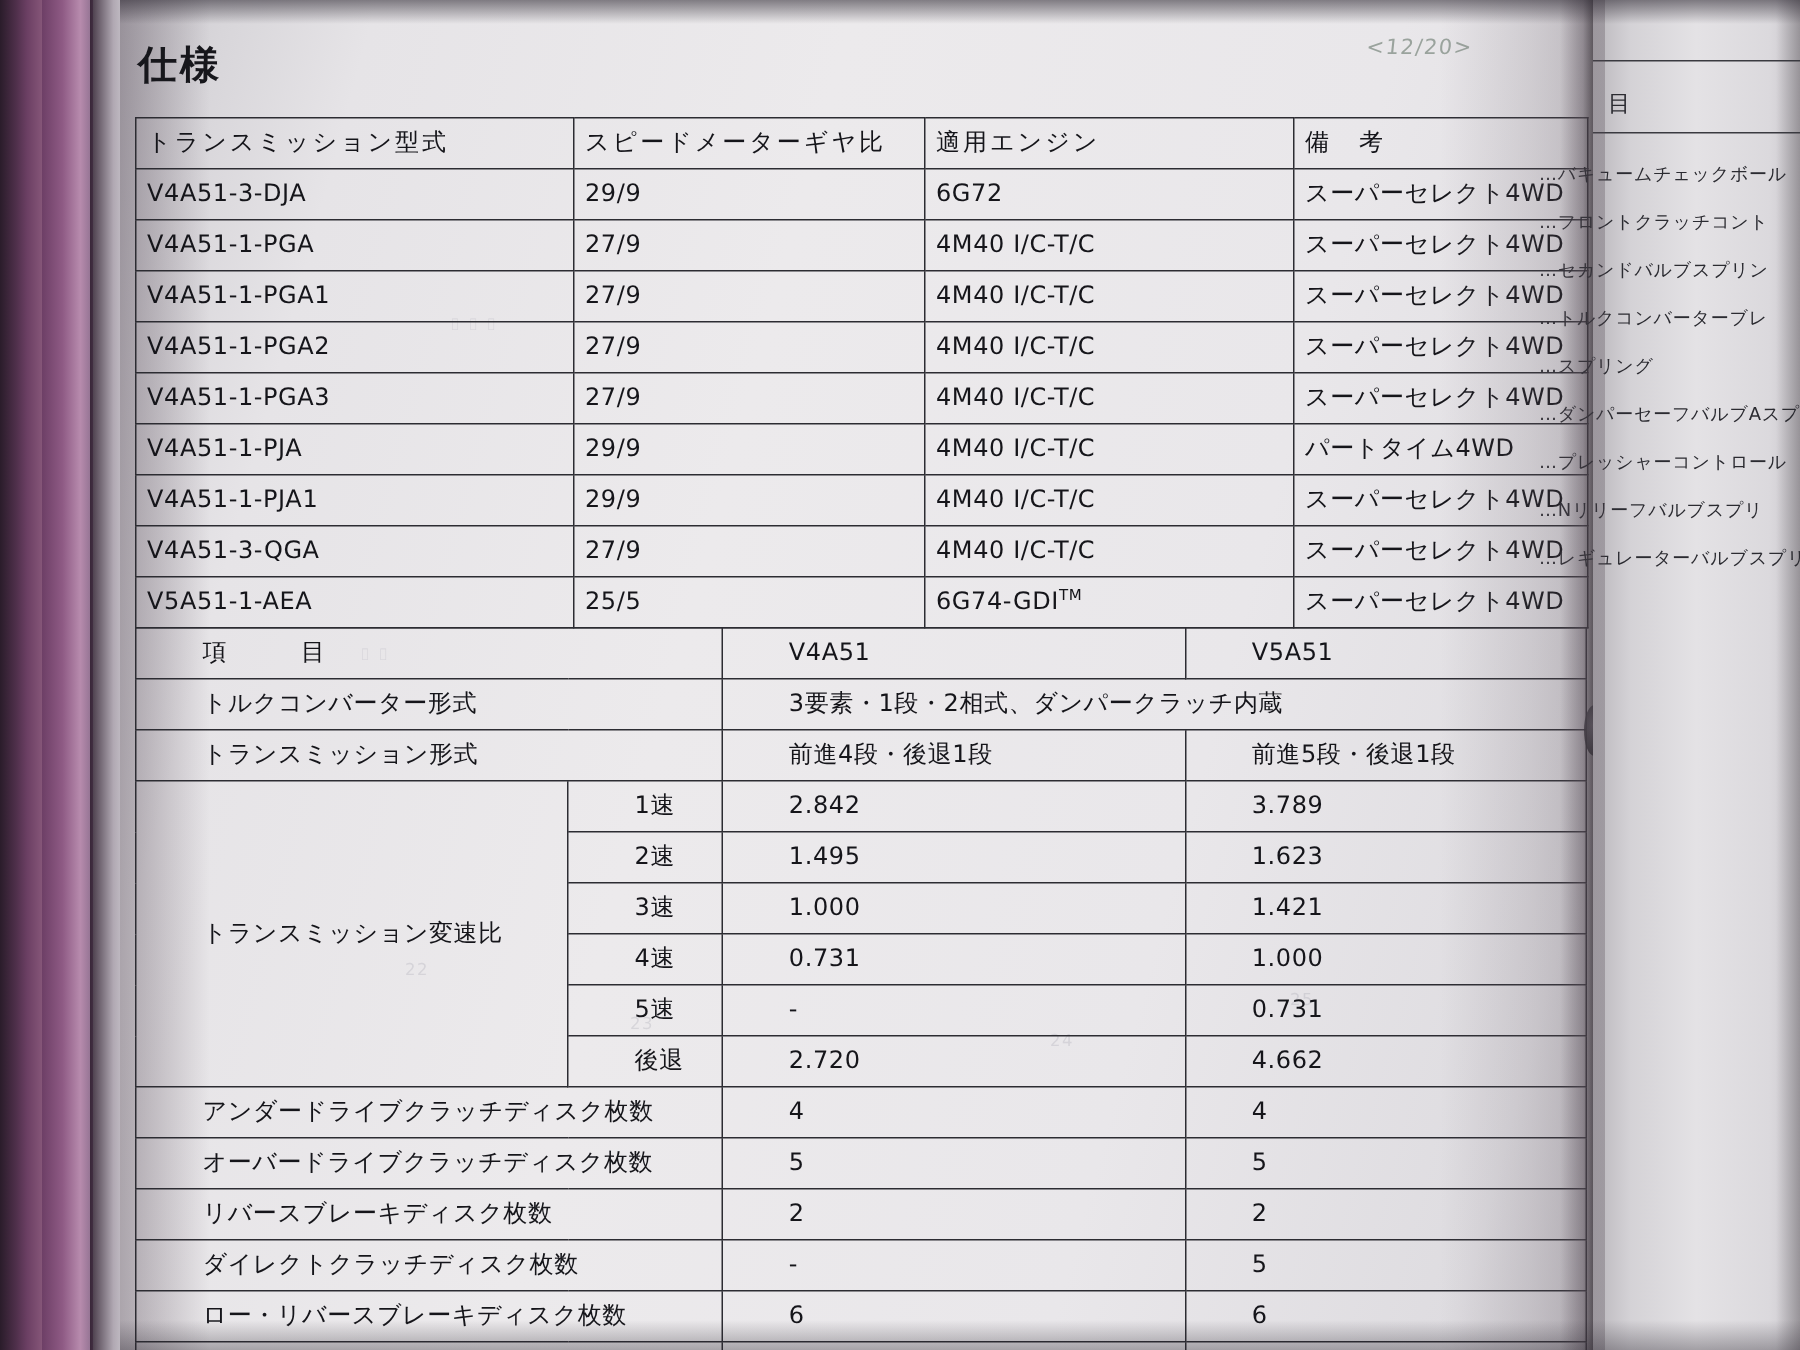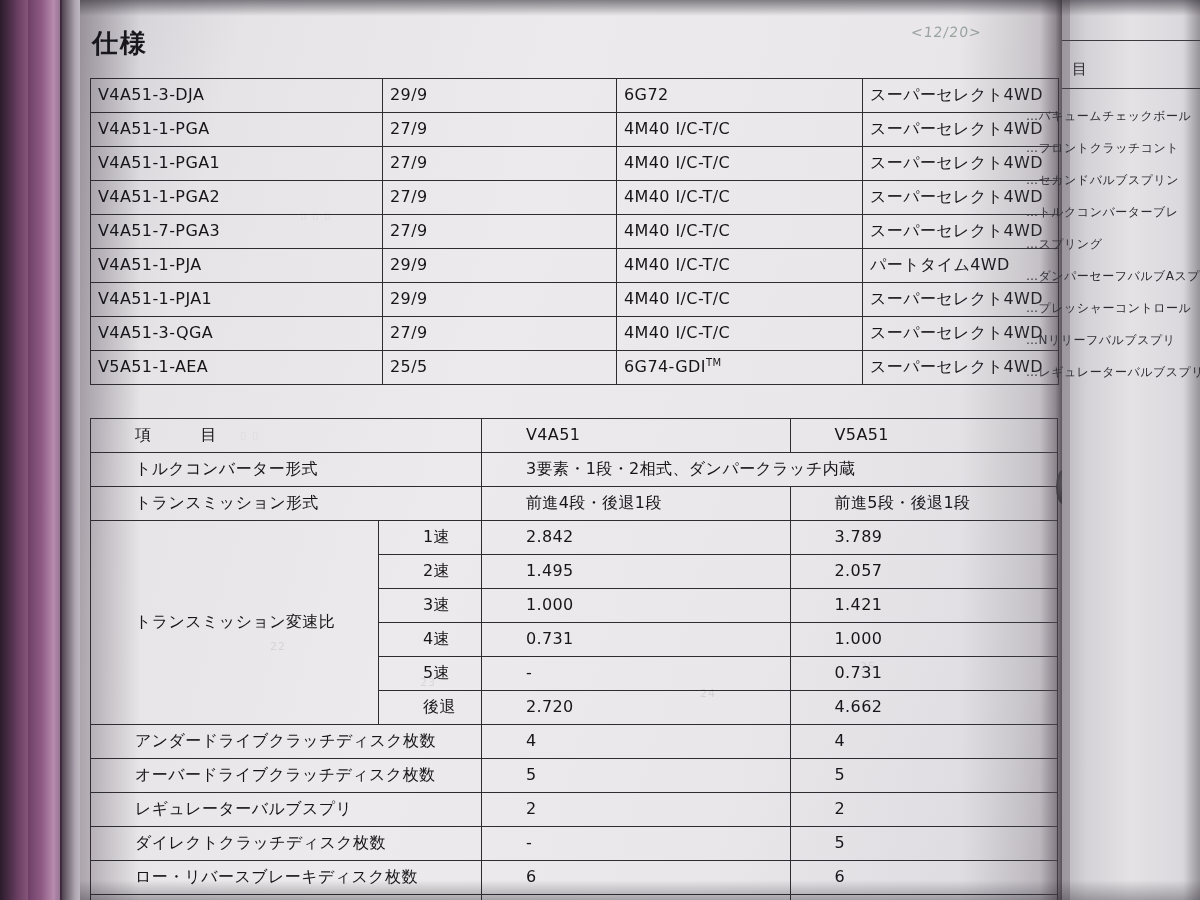--- a/index.html
+++ b/index.html
@@ -233,20 +233,26 @@
     <div class="corner-code">&lt;12/20&gt;</div>
 
     <table class="table1">
       <colgroup>
         <col class="c1">
           <col class="c2">
           <col class="c3">
           <col class="c4">
       </colgroup>
       <tbody>
+        <tr class="hdr">
+          <td>トランスミッション型式</td>
+          <td>スピードメーターギヤ比</td>
+          <td>適用エンジン</td>
+          <td>備　考</td>
+        </tr>
         <tr>
           <td>V4A51-3-DJA</td>
           <td>29/9</td>
           <td>6G72</td>
           <td>スーパーセレクト4WD</td>
         </tr>
         <tr>
           <td>V4A51-1-PGA</td>
           <td>27/9</td>
           <td>4M40 I/C-T/C</td>
@@ -258,21 +264,21 @@
           <td>4M40 I/C-T/C</td>
           <td>スーパーセレクト4WD</td>
         </tr>
         <tr>
           <td>V4A51-1-PGA2</td>
           <td>27/9</td>
           <td>4M40 I/C-T/C</td>
           <td>スーパーセレクト4WD</td>
         </tr>
         <tr>
-          <td>V4A51-7-PGA3</td>
+          <td>V4A51-1-PGA3</td>
           <td>27/9</td>
           <td>4M40 I/C-T/C</td>
           <td>スーパーセレクト4WD</td>
         </tr>
         <tr>
           <td>V4A51-1-PJA</td>
           <td>29/9</td>
           <td>4M40 I/C-T/C</td>
           <td>パートタイム4WD</td>
         </tr>
@@ -324,21 +330,21 @@
 
         <tr>
           <td rowspan="6">トランスミッション変速比</td>
           <td>1速</td>
           <td>2.842</td>
           <td>3.789</td>
         </tr>
         <tr>
           <td>2速</td>
           <td>1.495</td>
-          <td>2.057</td>
+          <td>1.623</td>
         </tr>
         <tr>
           <td>3速</td>
           <td>1.000</td>
           <td>1.421</td>
         </tr>
         <tr>
           <td>4速</td>
           <td>0.731</td>
           <td>1.000</td>
@@ -358,21 +364,21 @@
           <td colspan="2">アンダードライブクラッチディスク枚数</td>
           <td>4</td>
           <td>4</td>
         </tr>
         <tr>
           <td colspan="2">オーバードライブクラッチディスク枚数</td>
           <td>5</td>
           <td>5</td>
         </tr>
         <tr>
-          <td colspan="2">レギュレーターバルブスプリ</td>
+          <td colspan="2">リバースブレーキディスク枚数</td>
           <td>2</td>
           <td>2</td>
         </tr>
         <tr>
           <td colspan="2">ダイレクトクラッチディスク枚数</td>
           <td>-</td>
           <td>5</td>
         </tr>
         <tr>
           <td colspan="2">ロー・リバースブレーキディスク枚数</td>

